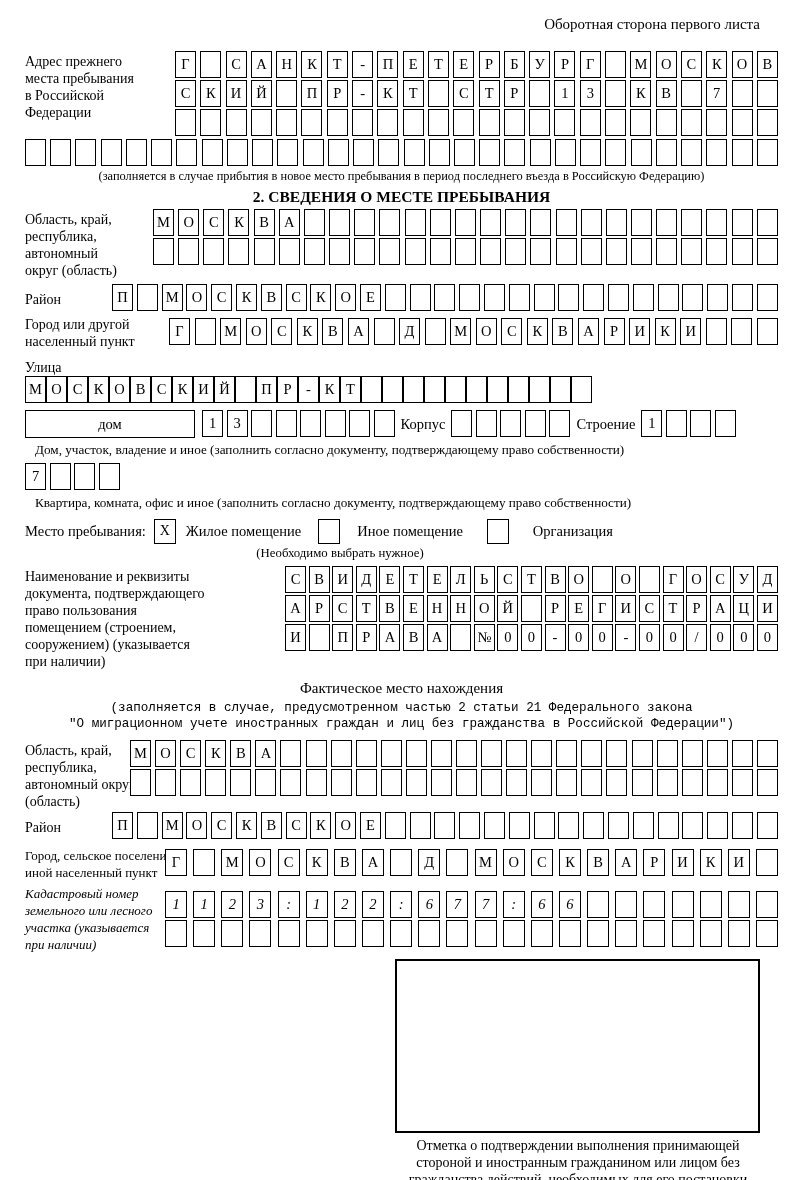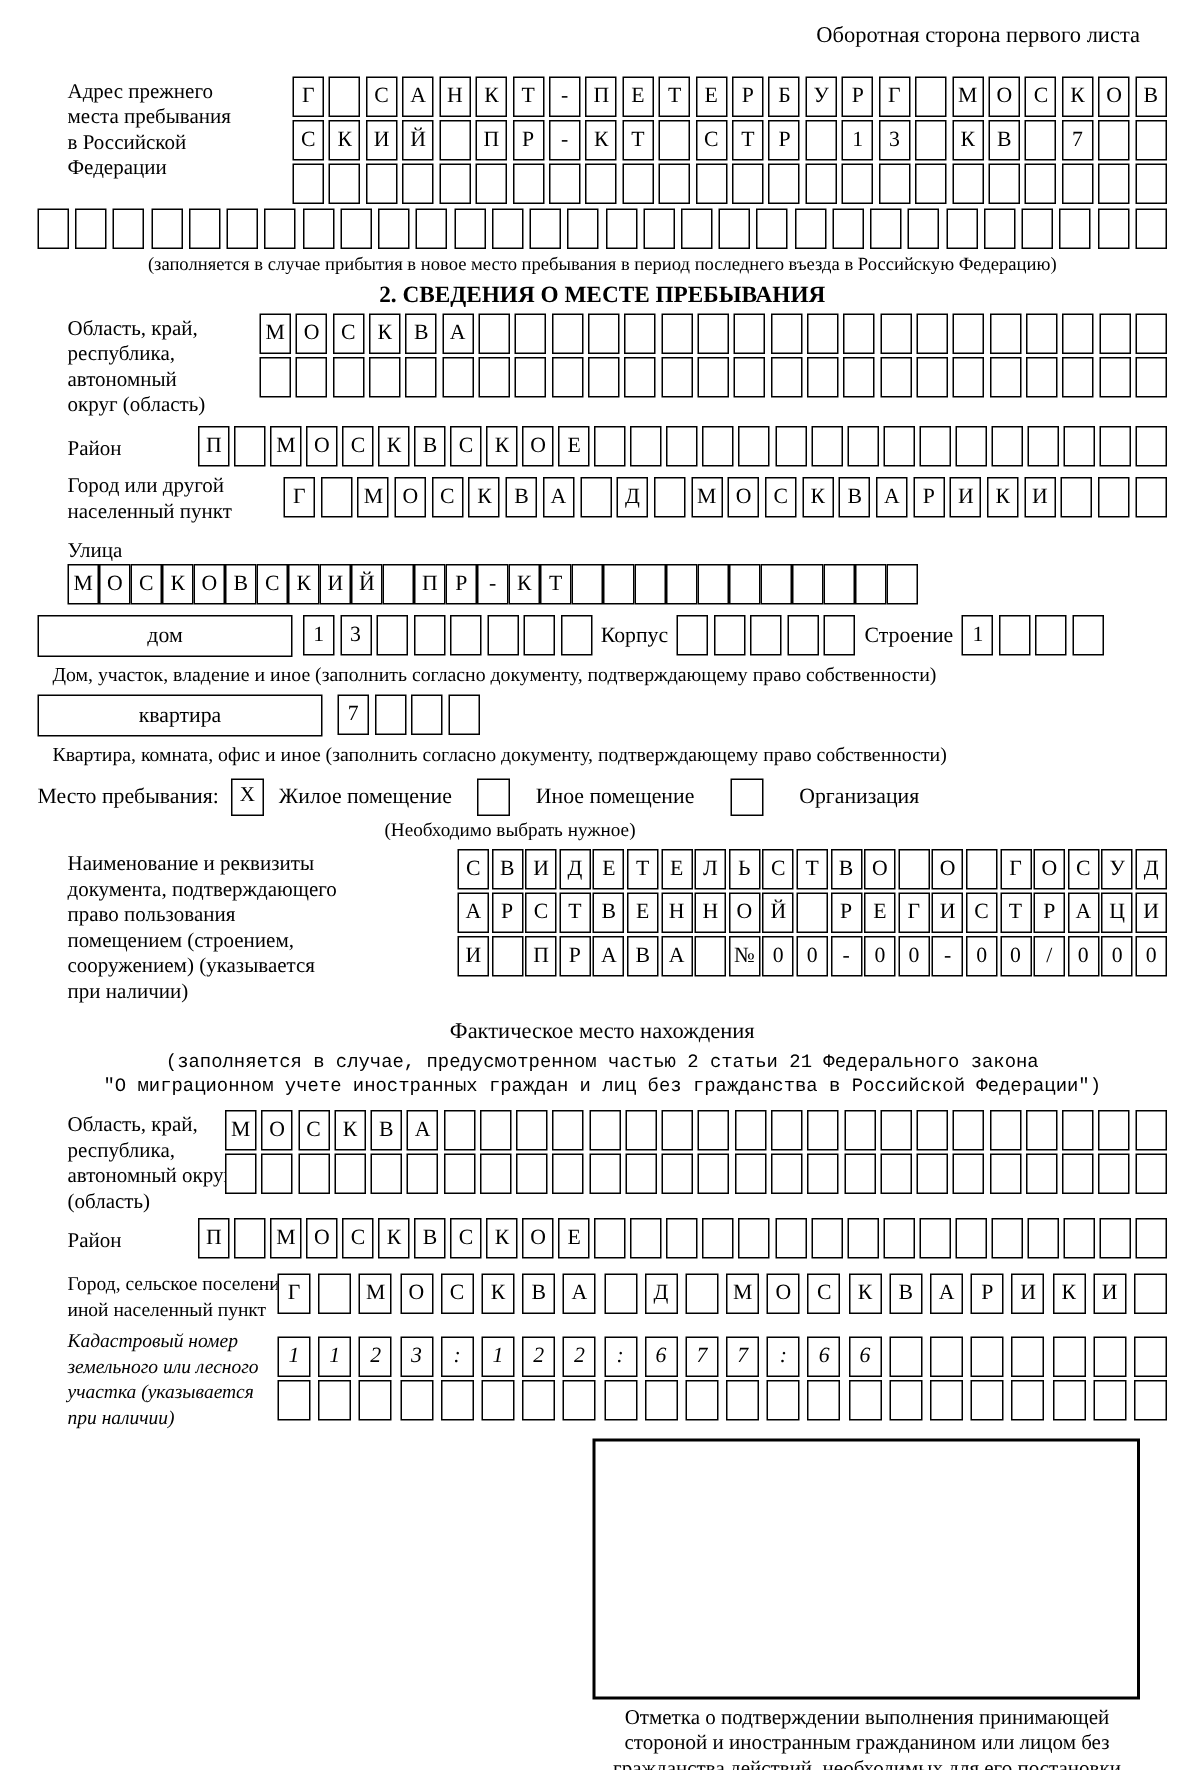--- a/index.html
+++ b/index.html
@@ -11,21 +11,21 @@
   .header-note{margin:16px 18px 0 0;text-align:right;font-size:15px;}
   
   .brow{display:flex;justify-content:space-between;height:27px;margin-bottom:2px;}
   .brow.gapped{justify-content:flex-start;gap:3.5px;}
   .cbox{
     box-sizing:border-box;flex:0 0 auto;width:21px;height:27px;border:1.8px solid #000;
     display:flex;align-items:center;justify-content:center;font-size:14.5px;background:#fff;
   }
   .wide .cbox{width:22px;}
   
-  .field{display:flex;align-items:flex-start;margin-left:20px;}
+  .field{display:flex;align-items:flex-start;}
   .field.vcenter{align-items:center;}
   .label{white-space:pre;font-size:14px;line-height:17px;padding-top:2px;flex:0 0 auto;}
   .field.mid .label{padding-top:7px;}
   .rows{flex:1 1 auto;min-width:0;}
   .w150{width:150px;} .w128{width:128px;} .w87{width:87px;} .w144{width:144px;}
   .w260{width:260px;} .w105{width:105px;}
   .w140{width:140px;font-size:13px;}
   
   .block1{margin-top:18px;}
   .fullrow{margin-top:1px;}
@@ -378,21 +378,20 @@
     <span class="brow gapped">
         <span class="cbox">1</span>
         <span class="cbox"></span>
         <span class="cbox"></span>
         <span class="cbox"></span>
       </span>
   </div>
   <div class="note-left">Дом, участок, владение и иное (заполнить согласно документу, подтверждающему право собственности)</div>
 
   <div class="house-row">
-    <span class="typebox tw190">квартира</span>
     <span class="brow gapped">
         <span class="cbox">7</span>
         <span class="cbox"></span>
         <span class="cbox"></span>
         <span class="cbox"></span>
       </span>
   </div>
   <div class="note-left">Квартира, комната, офис и иное (заполнить согласно документу, подтверждающему право собственности)</div>
 
   <div class="stay-row">

